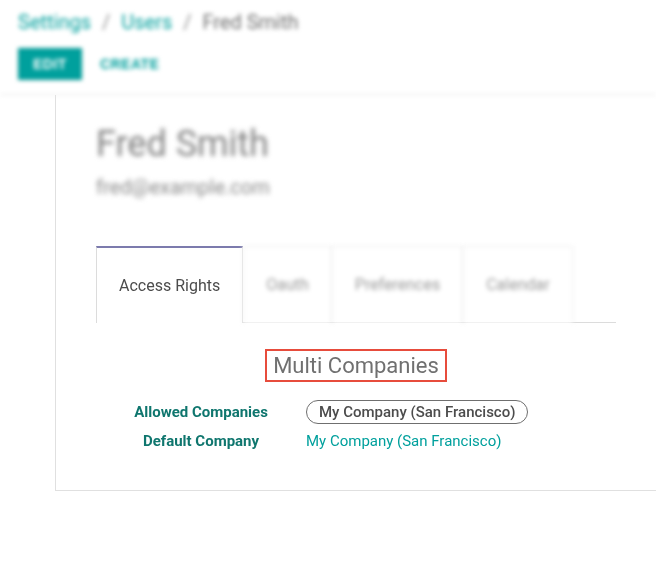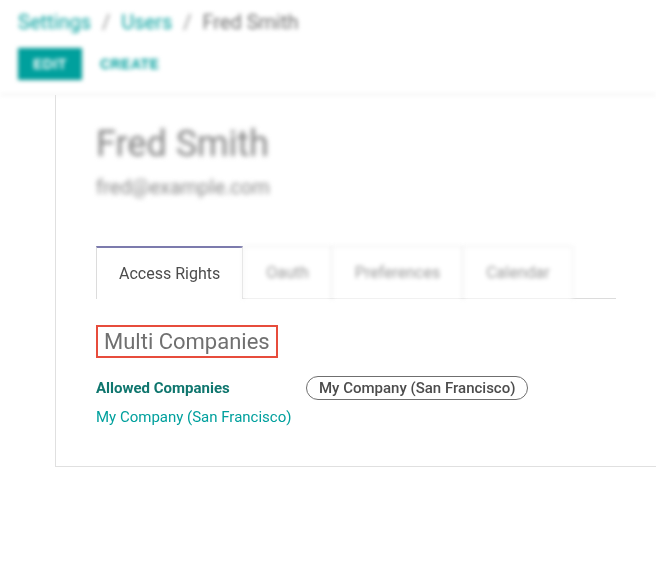--- a/index.html
+++ b/index.html
@@ -65,21 +65,21 @@
     font-size: 20px;
     color: #8a8a8a;
     margin-bottom: 46px;
     filter: blur(2.5px);
   }
   .tabs {
     display: flex;
     border-bottom: 1px solid #dcdcdc;
   }
   .tab {
-    padding: 16px 22px;
+    padding: 28px 22px;
     font-size: 16px;
     color: #9a9a9a;
     border: 1px solid transparent;
     border-bottom: none;
     cursor: pointer;
     position: relative;
     top: 1px;
     background: #fff;
   }
   .tab.active {
@@ -88,20 +88,21 @@
     border-top: 2px solid #7C7BAD;
     background: #fff;
   }
   .tab.inactive {
     border: 1px solid #ececec;
     border-bottom: none;
     filter: blur(2px);
   }
   .section {
     margin-top: 26px;
+    text-align: center;
   }
   .section-title {
     font-size: 22px;
     font-weight: 400;
     color: #707070;
     display: inline-block;
     padding: 2px 6px;
   }
   .section-title-box {
     border: 2px solid #e74c3c;
@@ -167,17 +168,18 @@
       <div class="section-title-box">
         <div class="section-title">Multi Companies</div>
       </div>
 
       <div class="field-row">
         <div class="field-label">Allowed Companies</div>
         <span class="tag-chip">My Company (San Francisco)</span>
       </div>
 
       <div class="field-row">
+        <div class="field-label">Default Company</div>
         <a href="#" class="company-link">My Company (San Francisco)</a>
       </div>
     </div>
   </div>
 </div>
 
 </body></html>

